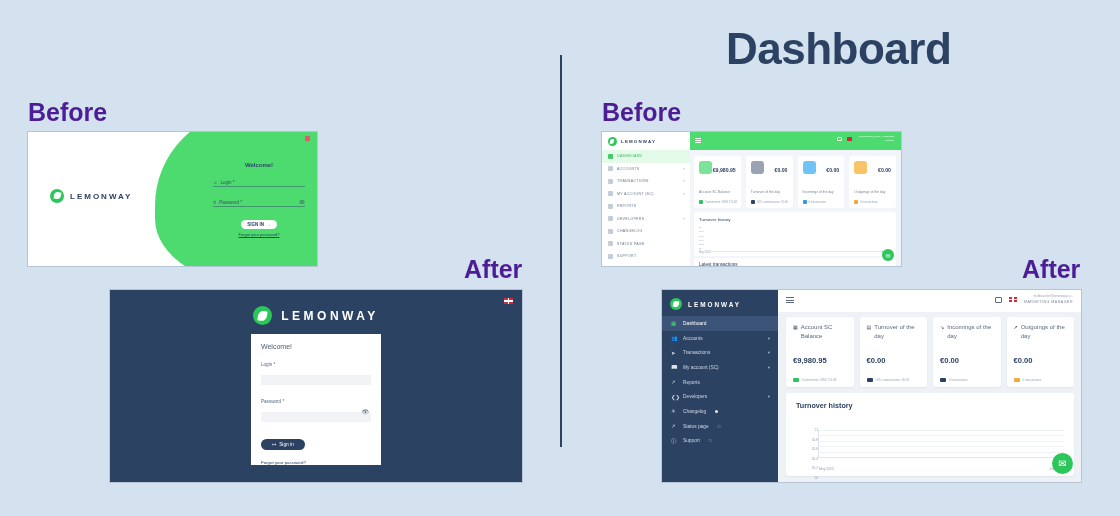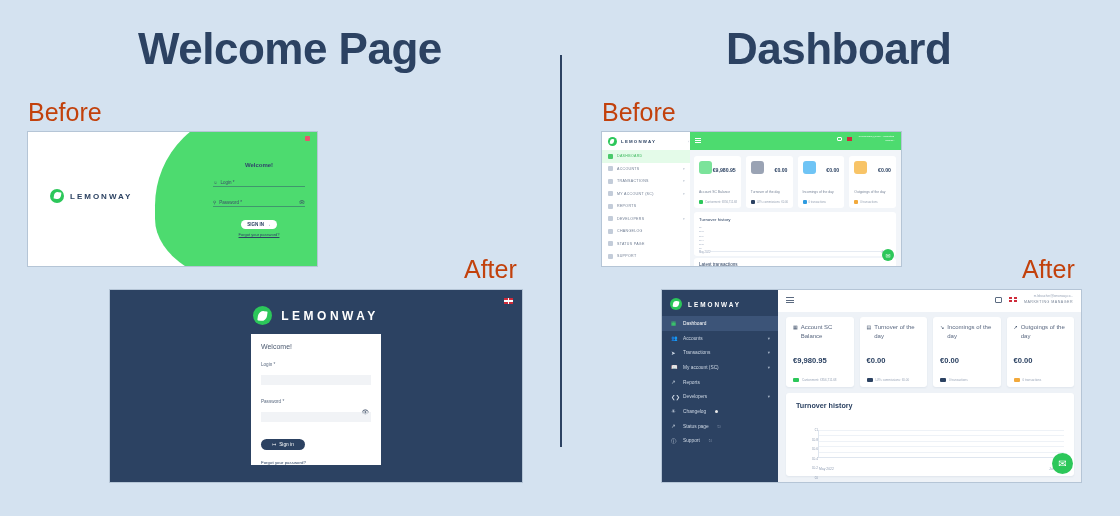--- a/index.html
+++ b/index.html
@@ -15,23 +15,23 @@
   .big-title {
     position: absolute;
     color: #2c4262;
     font-size: 44px;
     font-weight: bold;
     letter-spacing: -0.5px;
     white-space: nowrap;
   }
   .stage-label {
     position: absolute;
-    color: #c2410c;
+    color: #4c1d95;
     font-size: 25px;
-    font-weight: normal;
+    font-weight: bold;
     white-space: nowrap;
   }
   .divider {
     position: absolute;
     left: 560px; top: 55px;
     width: 2px; height: 392px;
     background: #2c4262;
   }
 
   
@@ -206,21 +206,20 @@
     content:""; position:absolute; left:26%; top:24%; width:48%; height:50%;
     background:#fff; border-radius:60% 8% 60% 8%;
     transform: rotate(8deg);
   }
 </style>
 </head>
 <body>
 
 <div id="stage">
 
-  <div class="big-title" style="left:138px; top:24px;">Welcome Page</div>
   <div class="stage-label" style="left:28px; top:98px;">Before</div>
   <div class="stage-label" style="left:464px; top:255px;">After</div>
 
   <div class="divider"></div>
 
   <div class="big-title" style="left:726px; top:24px;">Dashboard</div>
   <div class="stage-label" style="left:602px; top:98px;">Before</div>
   <div class="stage-label" style="left:1022px; top:255px;">After</div>
 
   <div class="shot" id="welcome-before">

